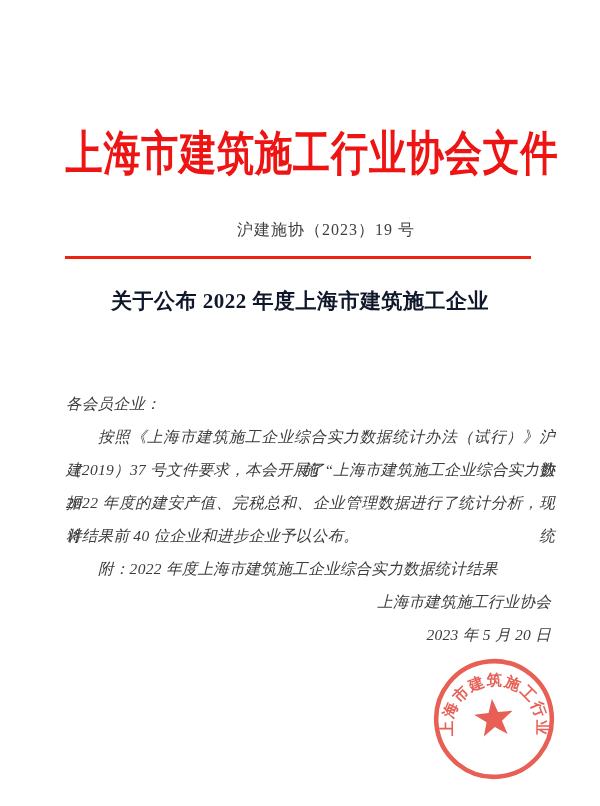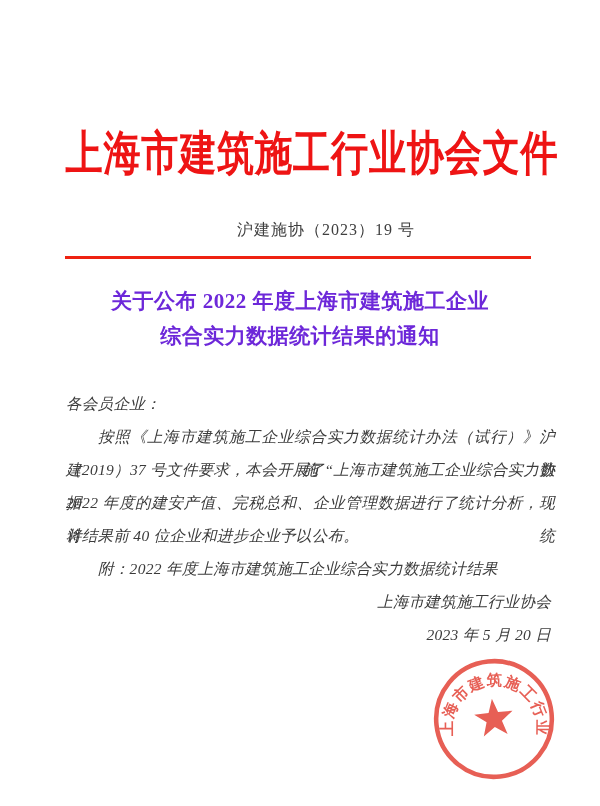--- a/index.html
+++ b/index.html
@@ -53,21 +53,21 @@
     background: #ee2211;
   }
   
   .notice-title {
     position: absolute;
     top: 284px;
     left: 0;
     width: 100%;
     text-align: center;
     font-weight: 700;
-    color: #6d28d9;
+    color: #0f172a;
     font-size: 21px;
     line-height: 35px;
     letter-spacing: 0.5px;
   }
   
   .body-block {
     position: absolute;
     top: 387px;
     left: 66px;
     width: 489px;
@@ -98,21 +98,20 @@
   <div class="org-title-wrap">
     <span class="org-title">上海市建筑施工行业协会文件</span>
   </div>
 
   <div class="doc-number">沪建施协（2023）19 号</div>
 
   <div class="red-rule"></div>
 
   <div class="notice-title">
     <div>关于公布 2022 年度上海市建筑施工企业</div>
-    <div>综合实力数据统计结果的通知</div>
   </div>
 
   <div class="body-block">
     <div class="ln">各会员企业：</div>
     <div class="ln ind j">按照《上海市建筑施工企业综合实力数据统计办法（试行）》沪建施协</div>
     <div class="ln j">（2019）37 号文件要求，本会开展了“上海市建筑施工企业综合实力数据</div>
     <div class="ln j">2022 年度的建安产值、完税总和、企业管理数据进行了统计分析，现将统</div>
     <div class="ln">计结果前 40 位企业和进步企业予以公布。</div>
     <div class="ln ind">附：2022 年度上海市建筑施工企业综合实力数据统计结果</div>
     <div class="ln right">上海市建筑施工行业协会</div>

